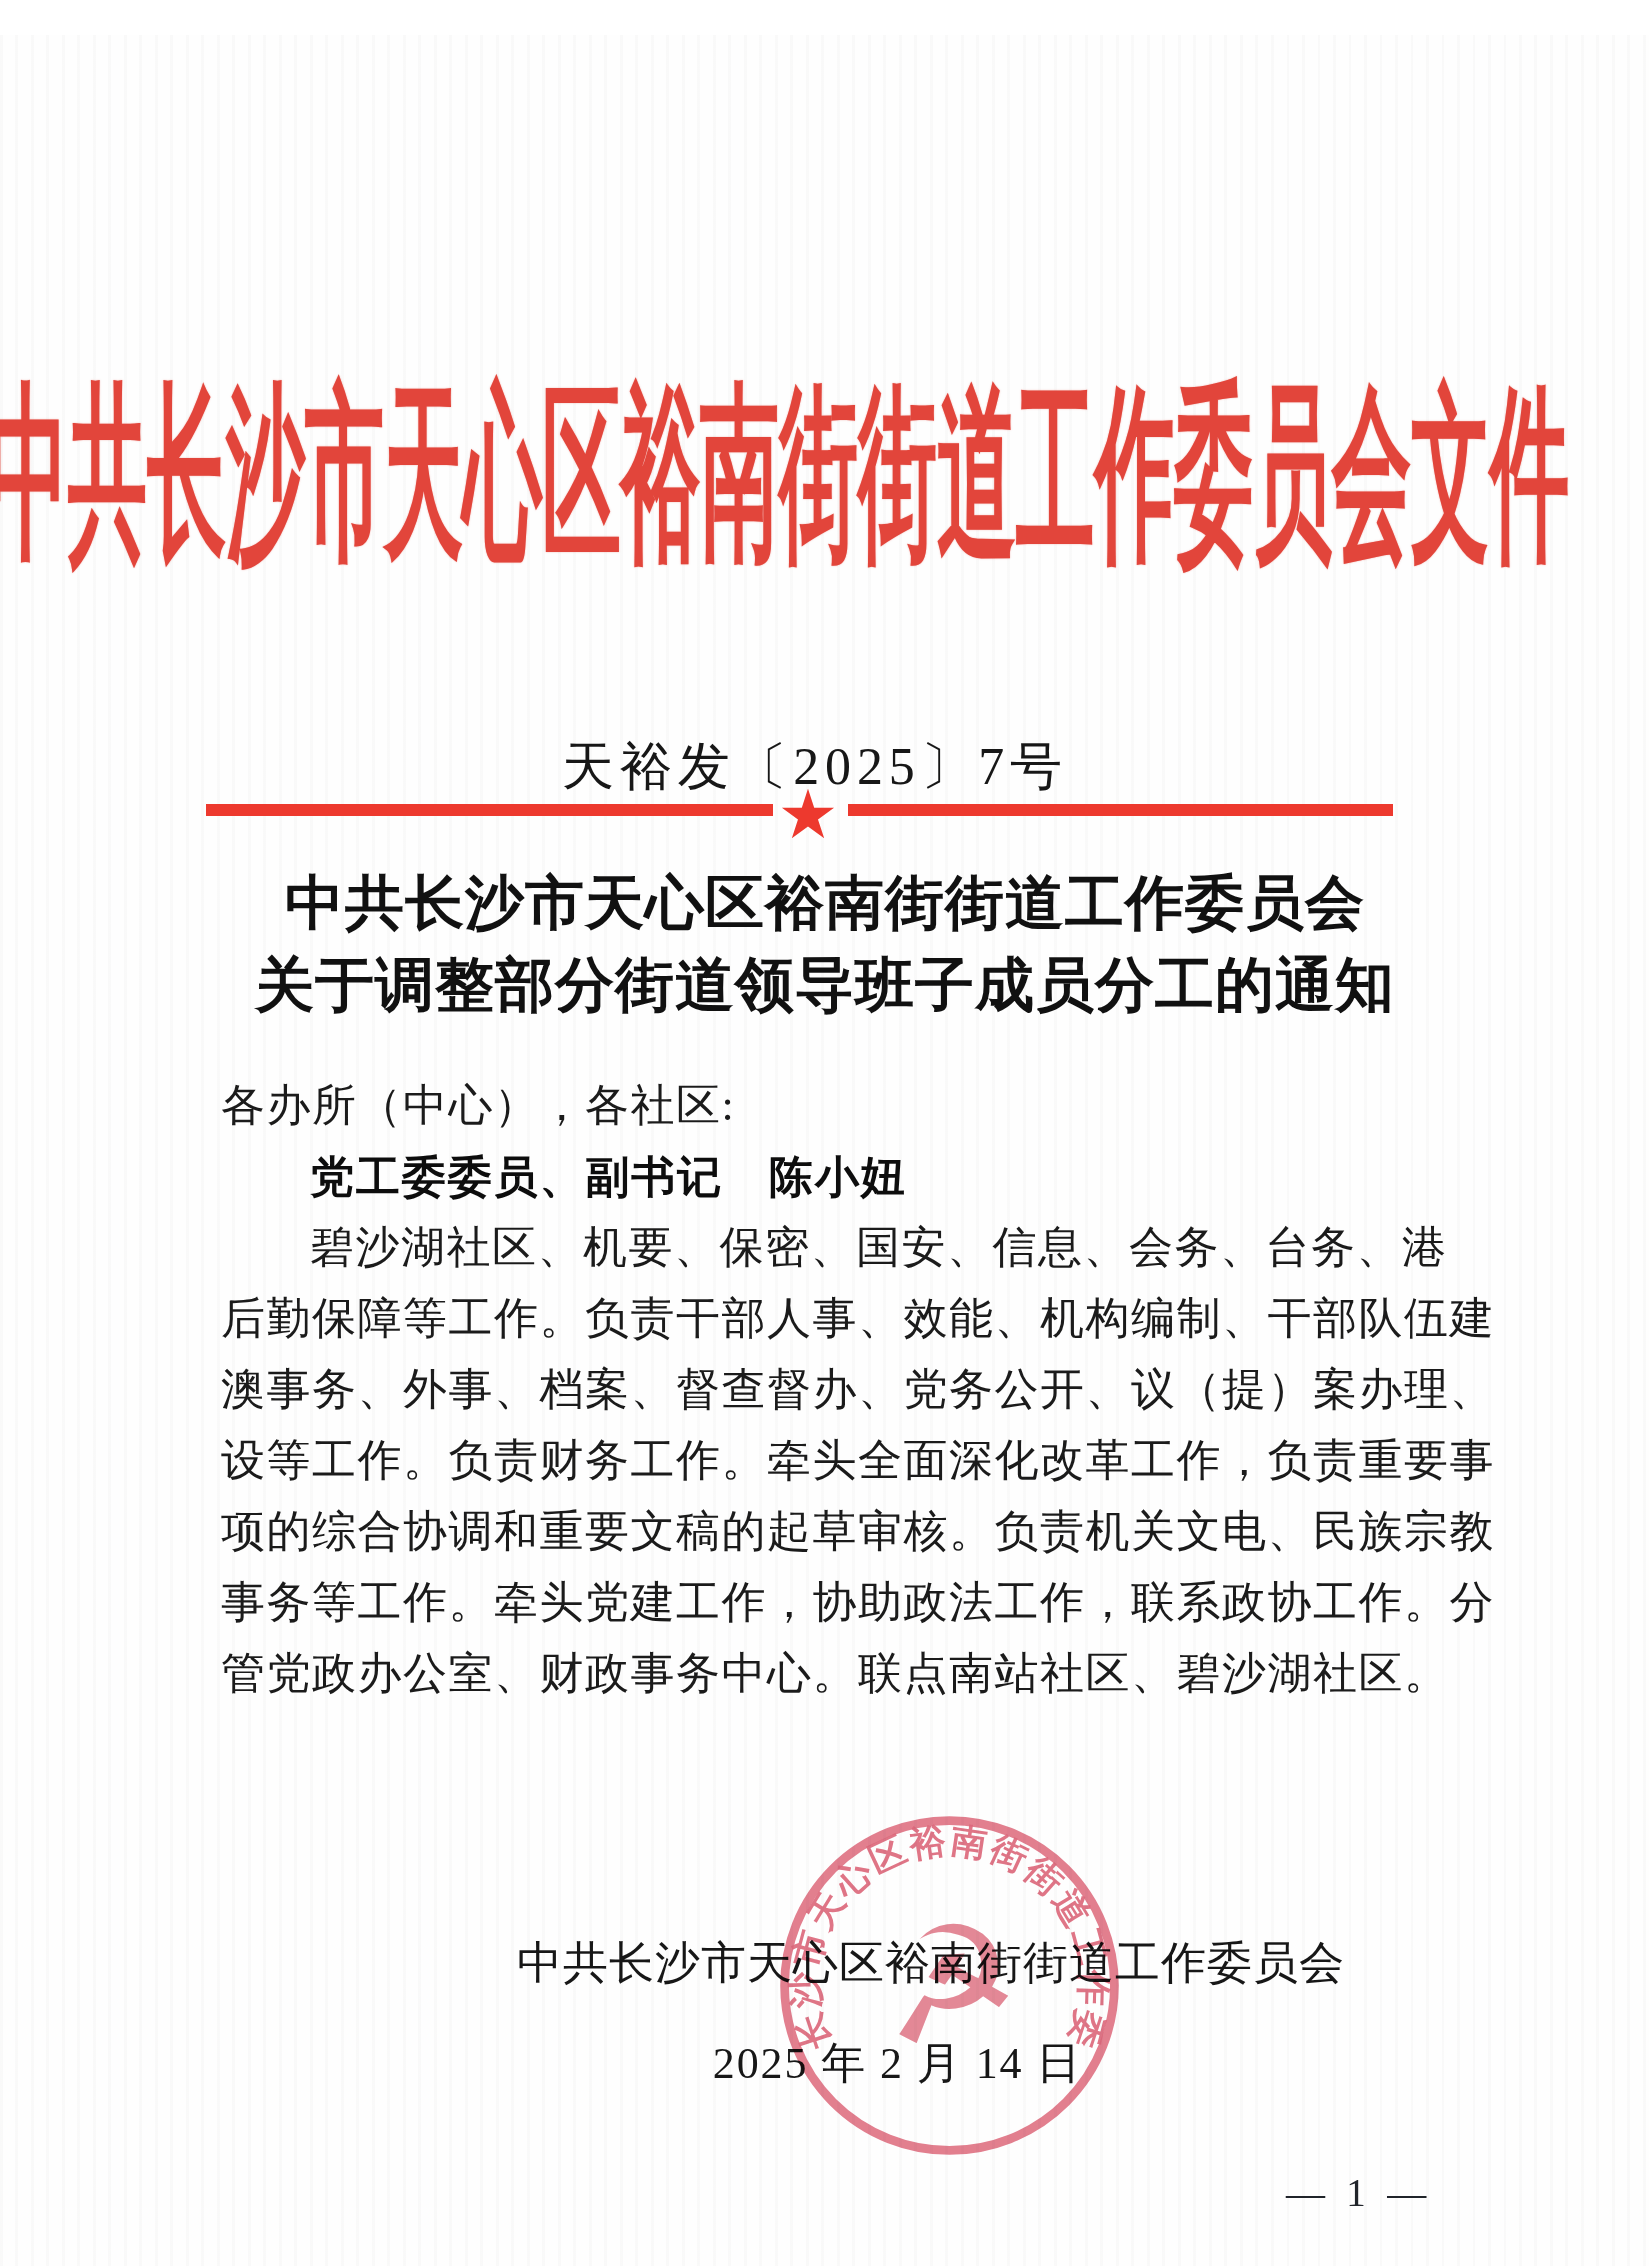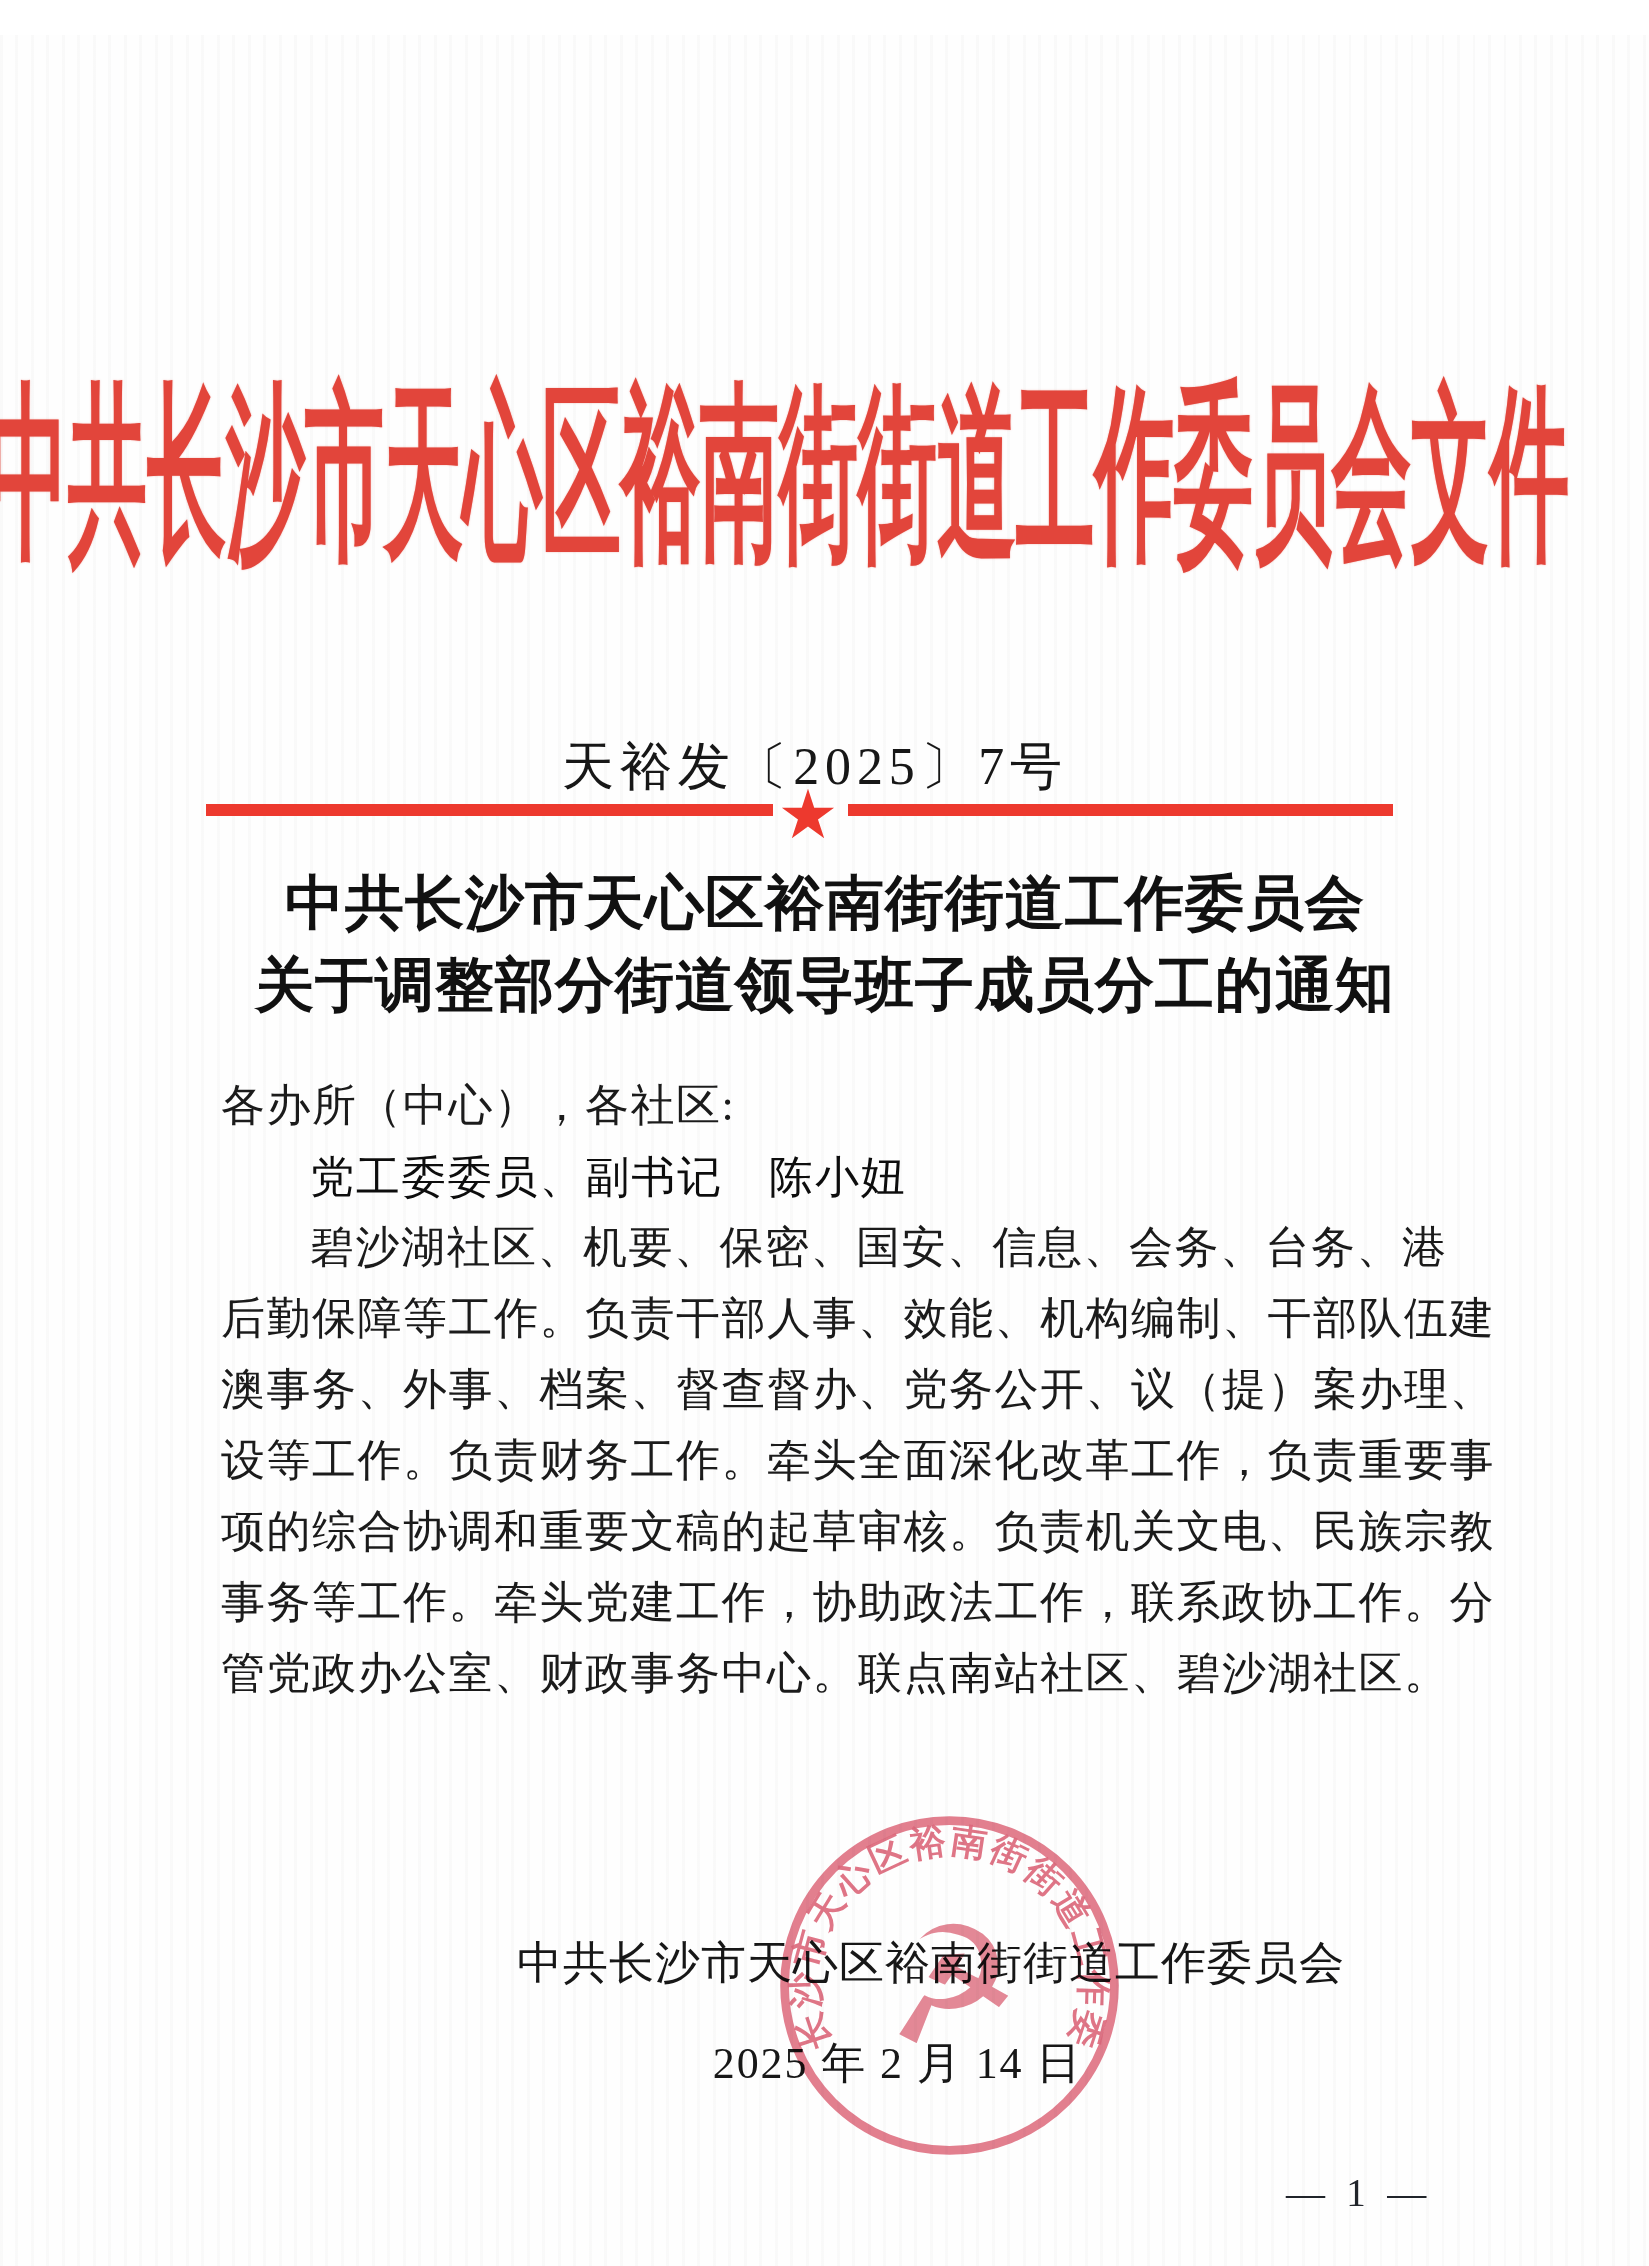--- a/index.html
+++ b/index.html
@@ -51,21 +51,21 @@
   
   .body-text{
     position:absolute; top:1035px; left:221px; width:1252px;
     font-size:44px; line-height:71px; color:#1b1b1b; letter-spacing:1.5px;
     white-space:nowrap;
   }
   .bodyline{ height:71px; }
   .bodyline.indent{ padding-left:89px; }
   .bodyline.bold{
     font-family:"Liberation Sans", sans-serif;
-    font-weight:normal; letter-spacing:1.9px; color:#0d0d0d;
+    font-weight:bold; letter-spacing:1.9px; color:#0d0d0d;
   }
   
   .signature{
     position:absolute; top:1898px; left:517px;
     font-size:45px; color:#171717; letter-spacing:1px; white-space:nowrap;
   }
   .sign-date{
     position:absolute; top:1999px; left:0px; width:1795px; text-align:center;
     font-size:44px; color:#171717; letter-spacing:1.9px;
   }

